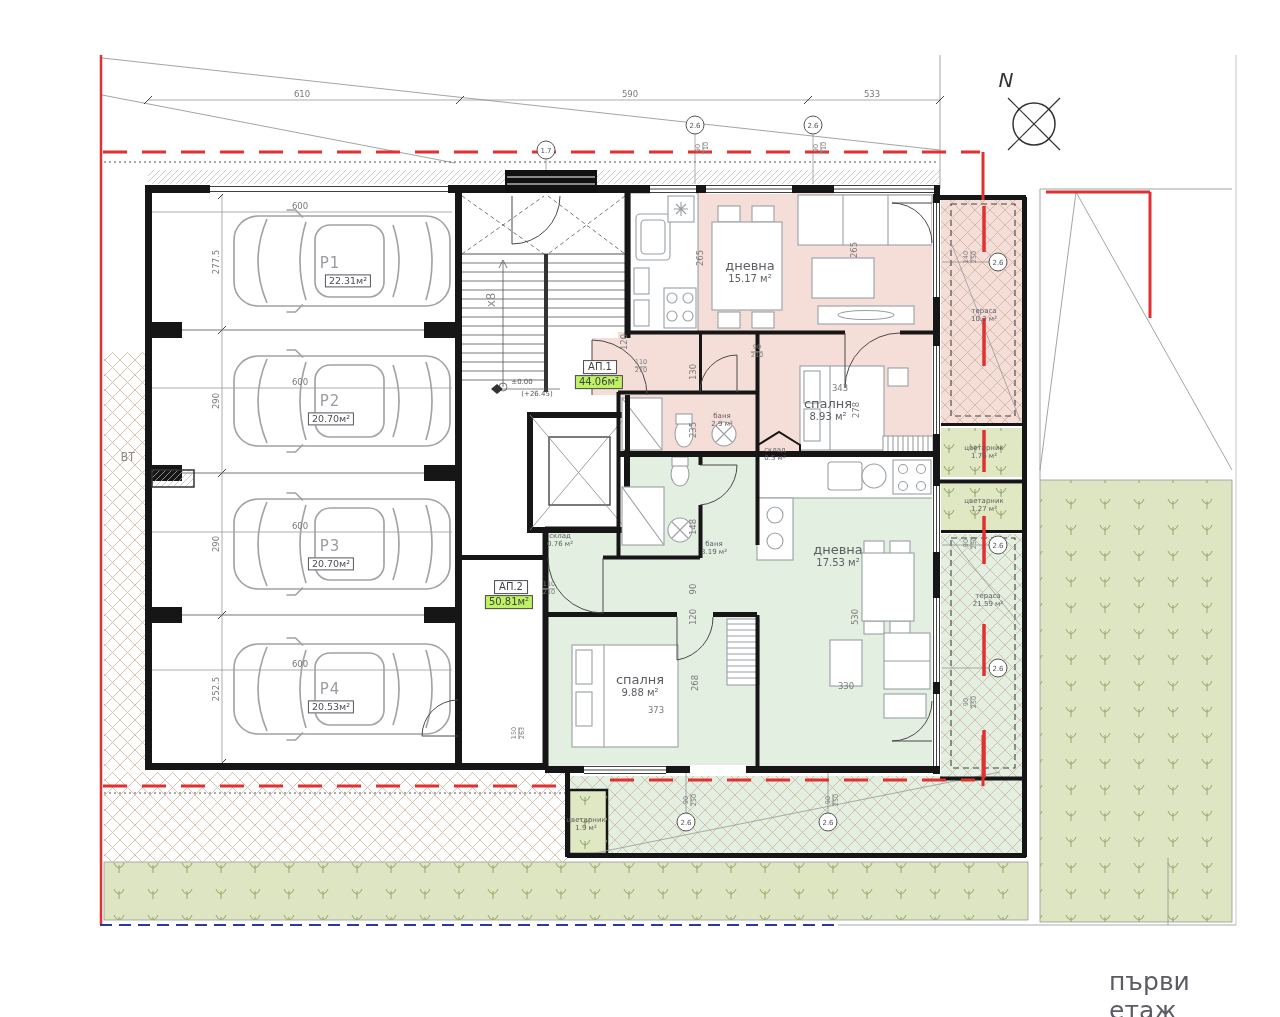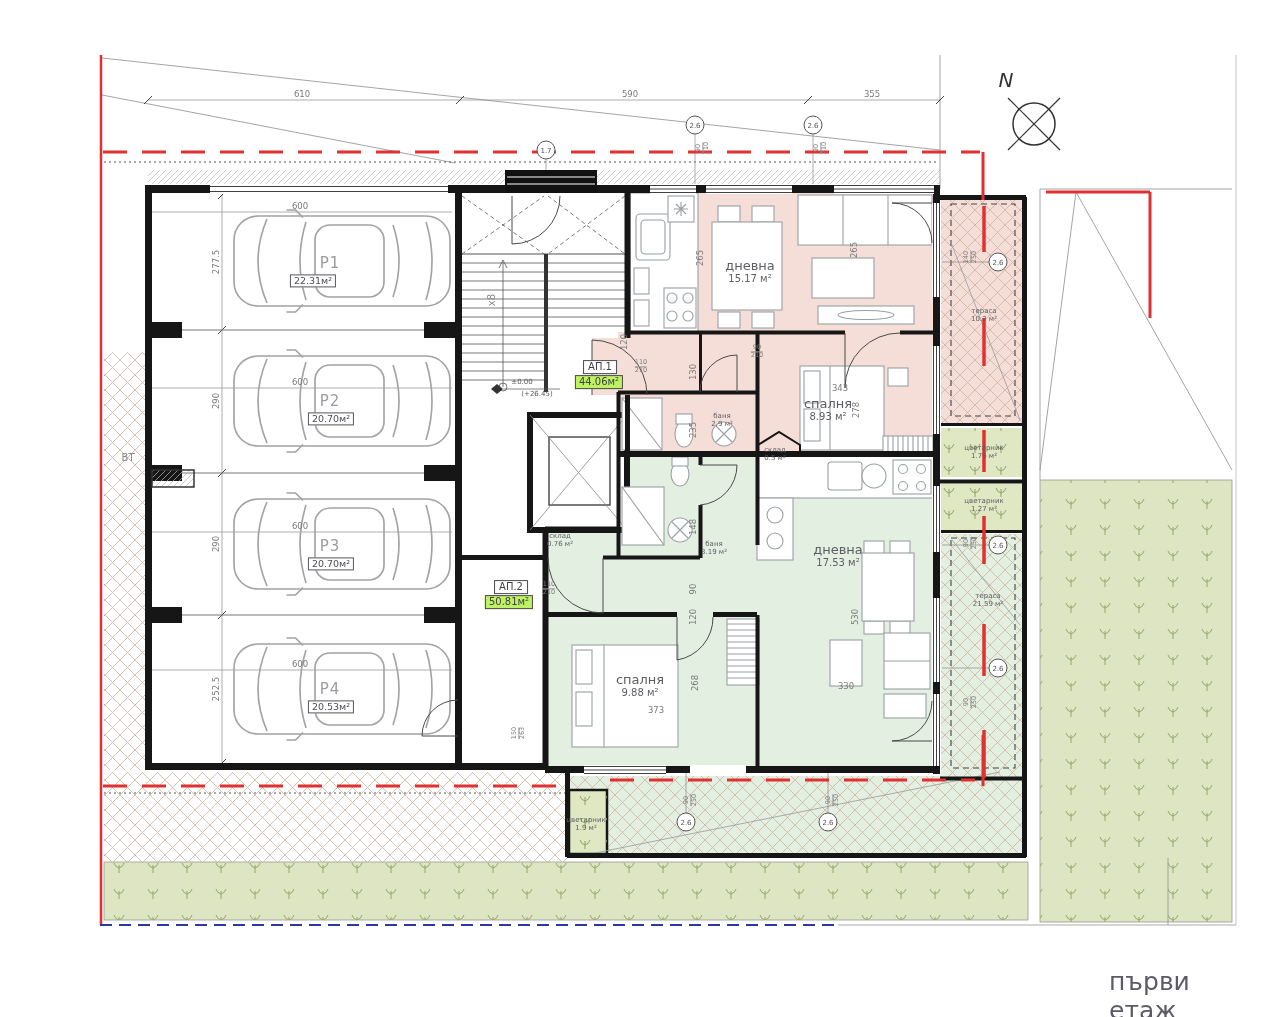--- a/index.html
+++ b/index.html
@@ -25,21 +25,21 @@
   .marker{position:absolute;width:17px;height:17px;border:1.1px solid #555;border-radius:50%;
           background:#fff;color:#555;font-size:7px;display:flex;align-items:center;
           justify-content:center;transform:translate(-50%,-50%);}
   .watermark{position:absolute;left:645px;top:512px;transform:translate(-50%,-50%);
              font-size:88px;font-weight:bold;color:rgba(105,110,125,0.10);letter-spacing:7px;}
   .floor-label{position:absolute;left:1166px;top:996px;transform:translate(-50%,-50%);
                font-size:25px;color:#5b5b66;}
   .north-n{position:absolute;left:1006px;top:80px;transform:translate(-50%,-50%);
            font-size:20px;font-style:italic;color:#333;}
   .elev{font-size:7px;color:#555;}
-  .note{font-size:10px;color:#888;}
+  .note{font-size:12px;color:#888;font-family:Liberation Mono, monospace;}
 </style>
 </head>
 <body>
 
 <div class="plan">
 
 <svg width="1280" height="1017">
   <defs>
     <pattern id="xh" width="15" height="15" patternUnits="userSpaceOnUse">
       <path d="M0,15 L15,0 M0,0 L15,15" stroke="#cdb49e" stroke-width="0.8" fill="none"></path>
@@ -405,24 +405,24 @@
   </g>
 
   <g>
     <polygon points="497,384 503,389 497,394 491,389" fill="#333"></polygon>
     <line x1="503" y1="389" x2="560" y2="389" stroke="#555" stroke-width="0.7"></line>
   </g>
 </svg>
 
 <div class="lbl dim" style="left:302px;top:94px">610</div>
 <div class="lbl dim" style="left:630px;top:94px">590</div>
-<div class="lbl dim" style="left:872px;top:94px">355</div>
+<div class="lbl dim" style="left:872px;top:94px">533</div>
 
 <div class="lbl pid" style="left:330px;top:264px">P1</div>
-<div class="lbl parea" style="left:313px;top:281px">22.31м²</div>
+<div class="lbl parea" style="left:348px;top:281px">22.31м²</div>
 <div class="lbl dim" style="left:300px;top:206px">600</div>
 <div class="lbl dim v" style="left:216px;top:262px">277.5</div>
 
 <div class="lbl pid" style="left:330px;top:402px">P2</div>
 <div class="lbl parea" style="left:331px;top:419px">20.70м²</div>
 <div class="lbl dim" style="left:300px;top:382px">600</div>
 <div class="lbl dim v" style="left:216px;top:401px">290</div>
 
 <div class="lbl pid" style="left:330px;top:547px">P3</div>
 <div class="lbl parea" style="left:331px;top:564px">20.70м²</div>

